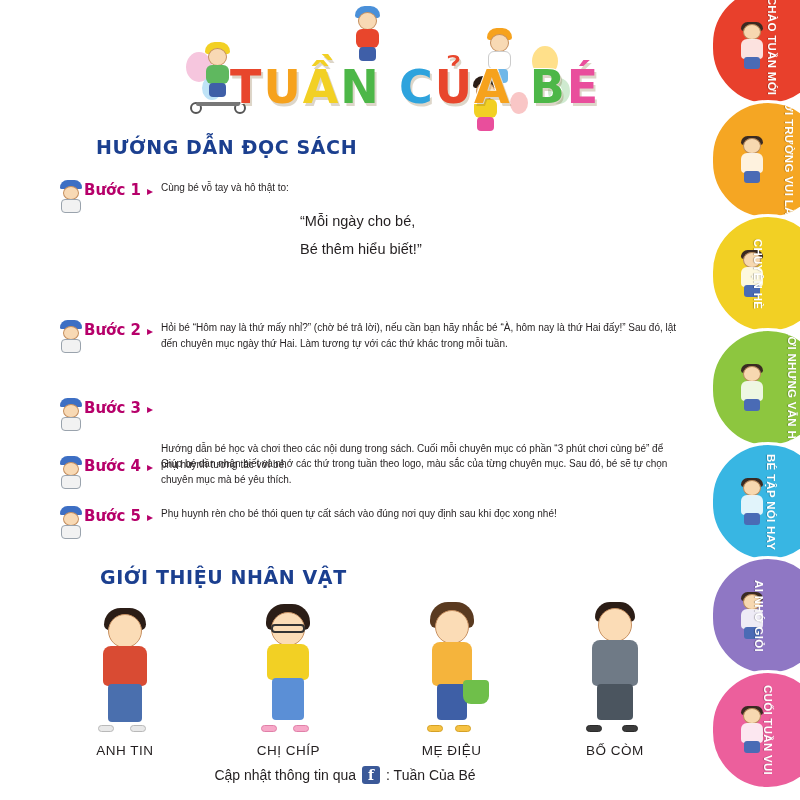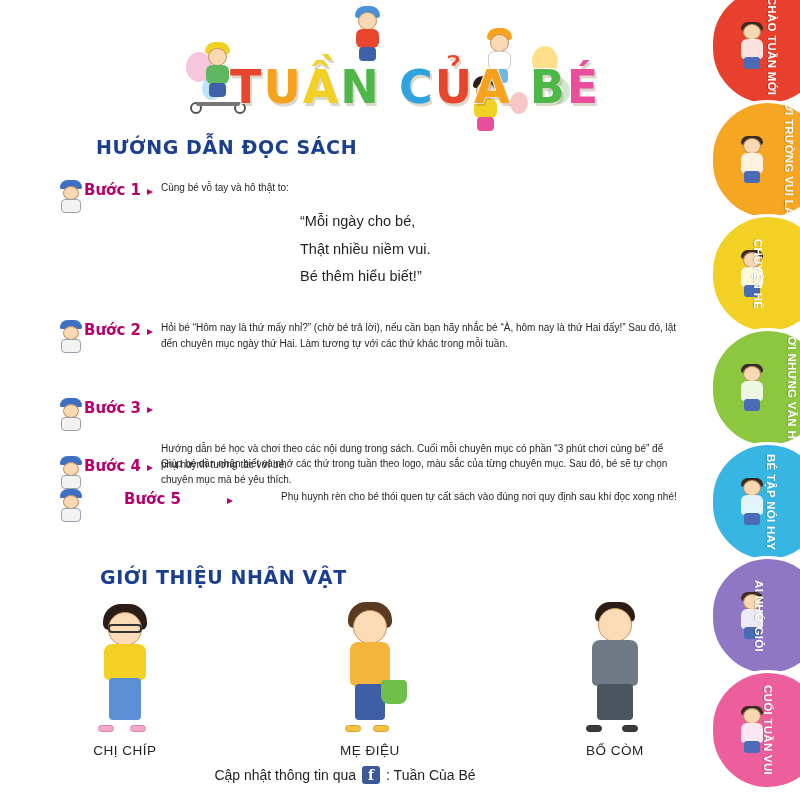--- a/index.html
+++ b/index.html
@@ -269,21 +269,20 @@
         <div class="si-head"></div>
         <div class="si-body"></div>
       </div>
     <div class="step-label">Bước 1</div>
     <div class="step-arrow">▸</div>
     <div class="step-body">Cùng bé vỗ tay và hô thật to:</div>
   </div>
 
   <div class="chant" style="position:absolute; left:190px; top:208px; width:420px;">
     <div>“Mỗi ngày cho bé,</div>
-    <div>Thật nhiều niềm vui.</div>
     <div>Bé thêm hiểu biết!”</div>
   </div>
 
   <div class="step" style="left:58px; top:320px; width:620px;">
     <div class="step-icon">
         <div class="si-cap"></div>
         <div class="si-head"></div>
         <div class="si-body"></div>
       </div>
     <div class="step-label">Bước 2</div>
@@ -306,36 +305,47 @@
     <div class="step-icon">
         <div class="si-cap"></div>
         <div class="si-head"></div>
         <div class="si-body"></div>
       </div>
     <div class="step-label">Bước 4</div>
     <div class="step-arrow">▸</div>
     <div class="step-body" style="max-width:520px;">Giúp bé dần nhận biết và nhớ các thứ trong tuần theo logo, màu sắc của từng chuyên mục. Sau đó, bé sẽ tự chọn chuyên mục mà bé yêu thích.</div>
   </div>
 
-  <div class="step" style="left:58px; top:489px; width:640px;gap:40px;">
+  <div class="step" style="left:58px; top:506px; width:640px;">
     <div class="step-icon">
         <div class="si-cap"></div>
         <div class="si-head"></div>
         <div class="si-body"></div>
       </div>
     <div class="step-label">Bước 5</div>
     <div class="step-arrow">▸</div>
     <div class="step-body" style="max-width:520px;">Phụ huynh rèn cho bé thói quen tự cất sách vào đúng nơi quy định sau khi đọc xong nhé!</div>
   </div>
 
   <div class="section-heading" style="left:100px; top:566px;">GIỚI THIỆU NHÂN VẬT</div>
 
   <div id="characters">
 
 
+    <div class="char">
+      <div class="char-art">
+        <div class="p-hair" style="top:6px;width:42px;height:22px;background:#2b1d16;"></div>
+        <div class="p-head" style="top:12px;"></div>
+        <div class="p-torso" style="top:44px;width:44px;height:40px;background:#d94b33;"></div>
+        <div class="p-legs" style="top:82px;width:34px;height:38px;background:#4a6fae;"></div>
+        <div class="p-shoe" style="left:28px;"></div>
+        <div class="p-shoe" style="left:60px;"></div>
+      </div>
+      <div class="char-name">ANH TIN</div>
+    </div>
 
     <div class="char">
       <div class="char-art">
         <div class="p-hair" style="top:2px;width:44px;height:26px;background:#2b1d16;"></div>
         <div class="p-head" style="top:10px;"></div>
         <div style="position:absolute;left:50%;transform:translateX(-50%);top:22px;width:34px;height:9px;border:2px solid #333;border-radius:4px;"></div>
         <div class="p-torso" style="top:42px;width:42px;height:36px;background:#f2d024;"></div>
         <div class="p-legs" style="top:76px;width:32px;height:42px;background:#5b8fd6;"></div>
         <div class="p-shoe" style="left:28px;background:#f7a8c8;border-color:#e080a8;"></div>
         <div class="p-shoe" style="left:60px;background:#f7a8c8;border-color:#e080a8;"></div>

